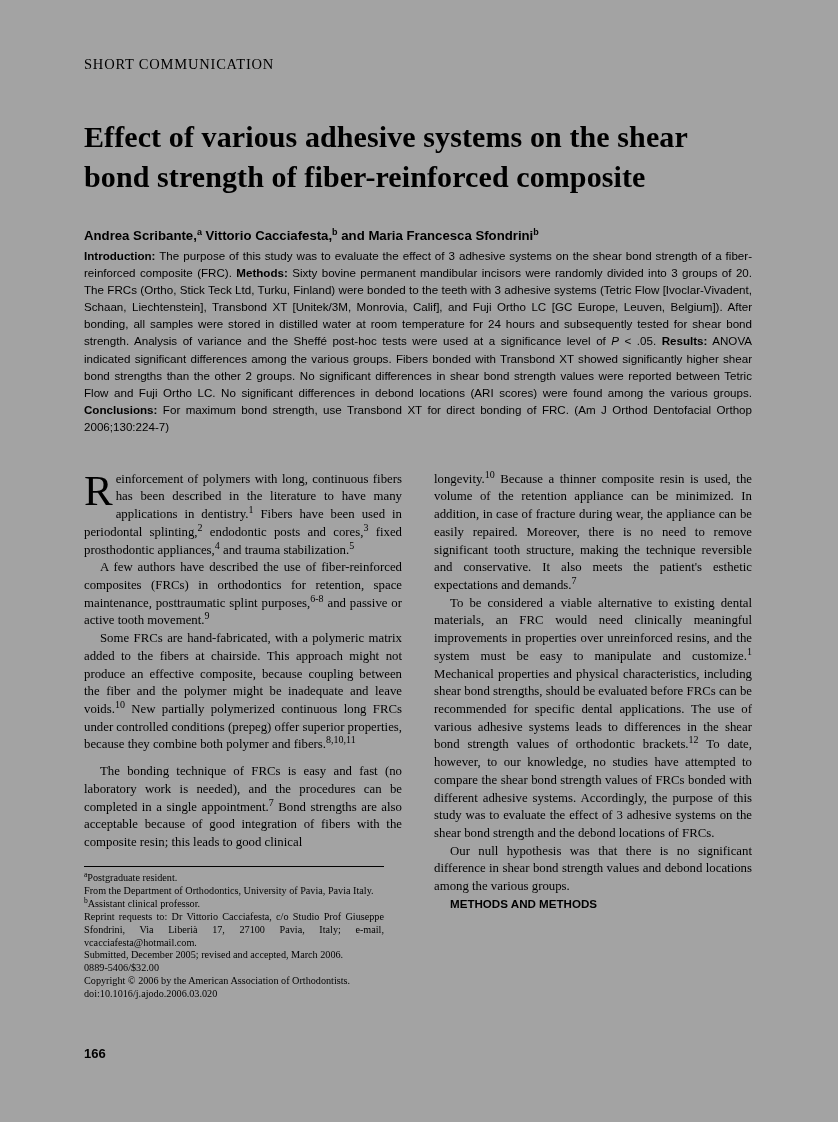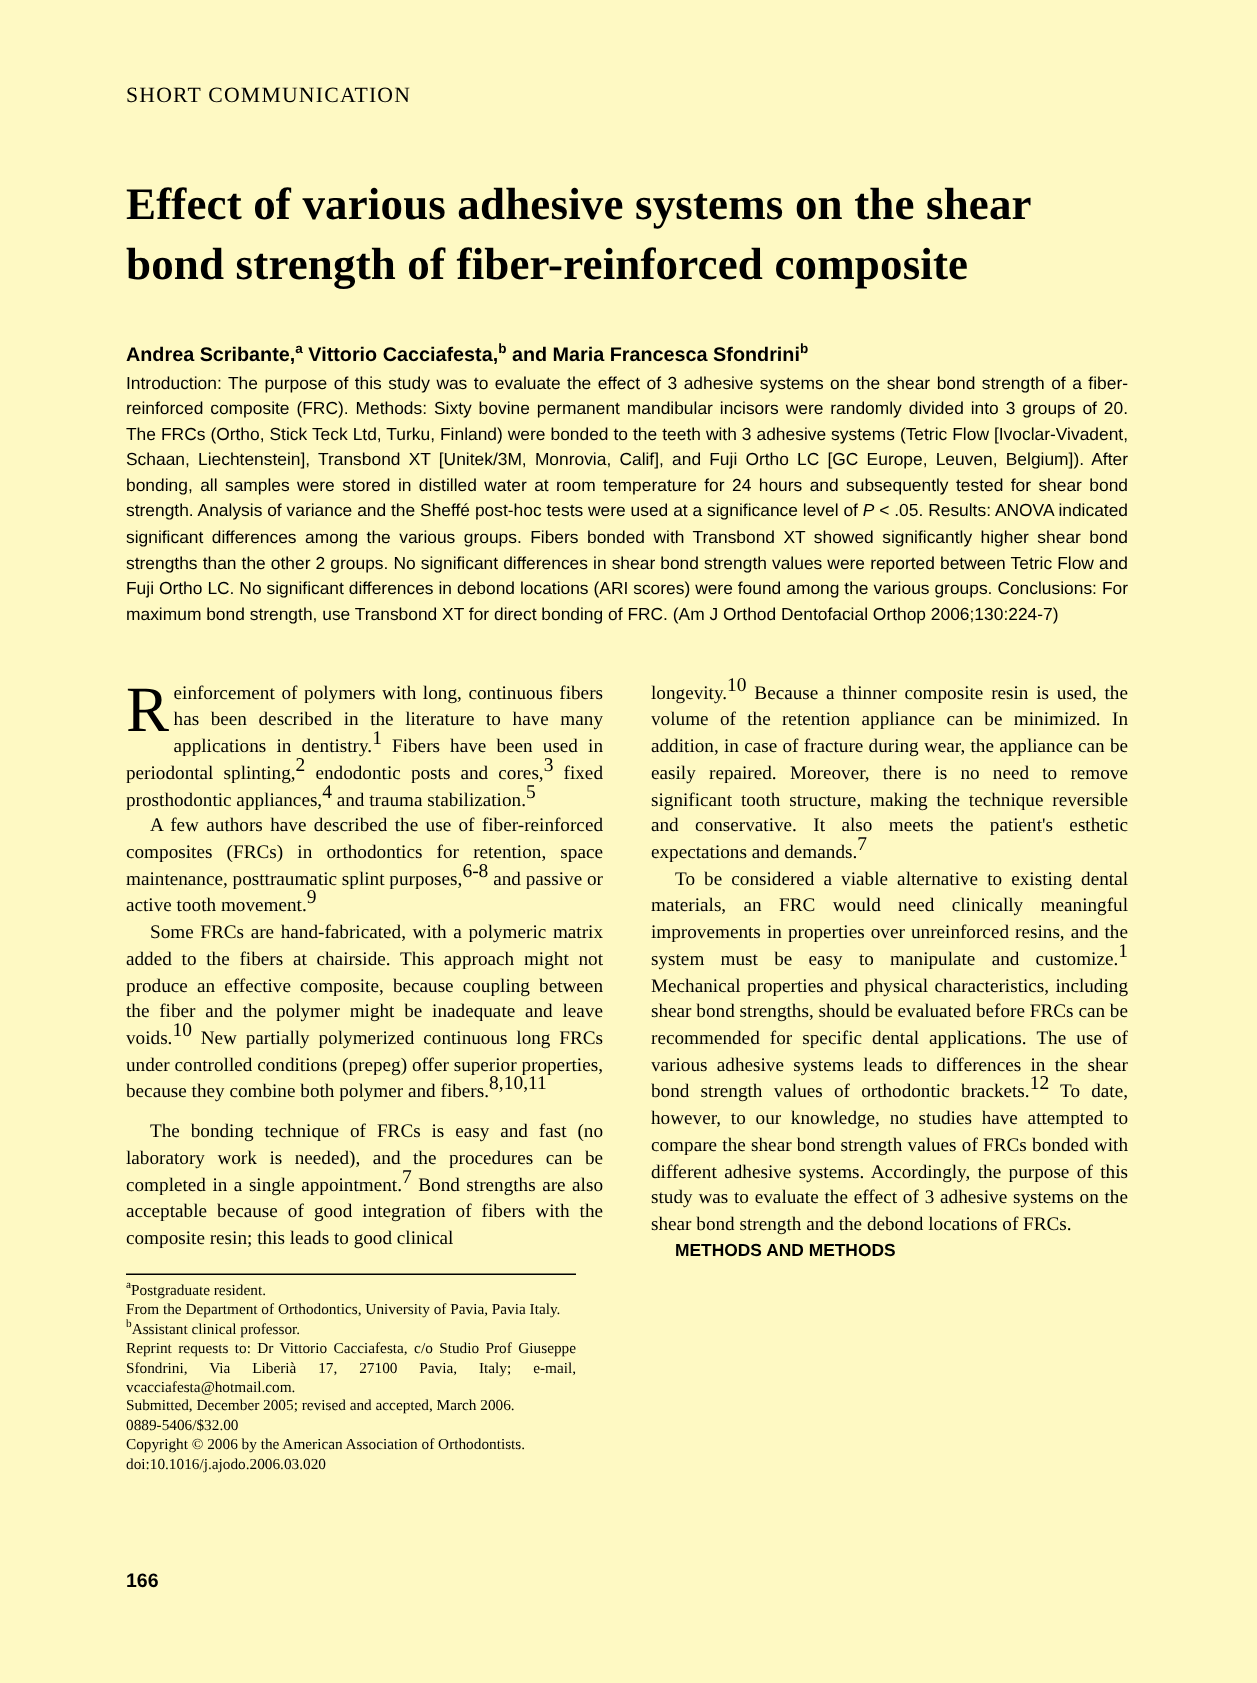--- a/index.html
+++ b/index.html
@@ -13,21 +13,21 @@
     position: relative;
     font-family: "Liberation Serif", serif;
     color: #000000;
     overflow: hidden;
   }
   .page {
     position: absolute;
     left: 0; top: 0;
     width: 838px;
     height: 1122px;
-    background: #fef9c3;
+    background: #a3a3a3;
   }
   .content {
     position: absolute;
     left: 84px;
     top: 56px;
     width: 668px;
   }
 
   
   .section-label {
@@ -70,21 +70,21 @@
   }
 
   
   .abstract {
     font-family: "Liberation Sans", sans-serif;
     font-size: 11.6px;
     line-height: 1.47;
     text-align: justify;
     margin: 0 0 36px 0;
   }
-  .abstract b { font-weight: normal; }
+  .abstract b { font-weight: bold; }
   .abstract i { font-style: italic; }
 
   
   .columns {
     position: relative;
     width: 668px;
   }
   .col {
     width: 318px;
     font-family: "Liberation Serif", serif;
@@ -101,21 +101,21 @@
     position: absolute;
     left: 350px;
     top: 0;
   }
   .col p {
     margin: 0;
     text-indent: 16px;
   }
   .col p.noindent { text-indent: 0; }
   .col sup {
-    font-size: 13px;
+    font-size: 10px;
     vertical-align: super;
     line-height: 0;
   }
 
   
   .dropcap-para {
     text-indent: 0 !important;
     min-height: 56px;
   }
   .dropcap {
@@ -199,20 +199,21 @@
           <p>Copyright © 2006 by the American Association of Orthodontists.</p>
           <p>doi:10.1016/j.ajodo.2006.03.020</p>
         </div>
       </div>
 
       <div class="col col-right">
         <p class="noindent"><span>longevity.</span><sup>10</sup><span> Because a thinner composite resin is used, the volume of the retention appliance can be minimized. In addition, in case of fracture during wear, the appliance can be easily repaired. Moreover, there is no need to remove significant tooth structure, making the technique reversible and conservative. It also meets the patient's esthetic expectations and demands.</span><sup>7</sup></p>
 
         <p><span>To be considered a viable alternative to existing dental materials, an FRC would need clinically meaningful improvements in properties over unreinforced resins, and the system must be easy to manipulate and customize.</span><sup>1</sup><span> Mechanical properties and physical characteristics, including shear bond strengths, should be evaluated before FRCs can be recommended for specific dental applications. The use of various adhesive systems leads to differences in the shear bond strength values of orthodontic brackets.</span><sup>12</sup><span> To date, however, to our knowledge, no studies have attempted to compare the shear bond strength values of FRCs bonded with different adhesive systems. Accordingly, the purpose of this study was to evaluate the effect of 3 adhesive systems on the shear bond strength and the debond locations of FRCs.</span></p>
 
+        <p>Our null hypothesis was that there is no significant difference in shear bond strength values and debond locations among the various groups.</p>
 
         <p class="subhead">METHODS AND METHODS</p>
 
       </div>
 
     </div>
   </div>
 
   <div class="page-number">166</div>
 </div>

